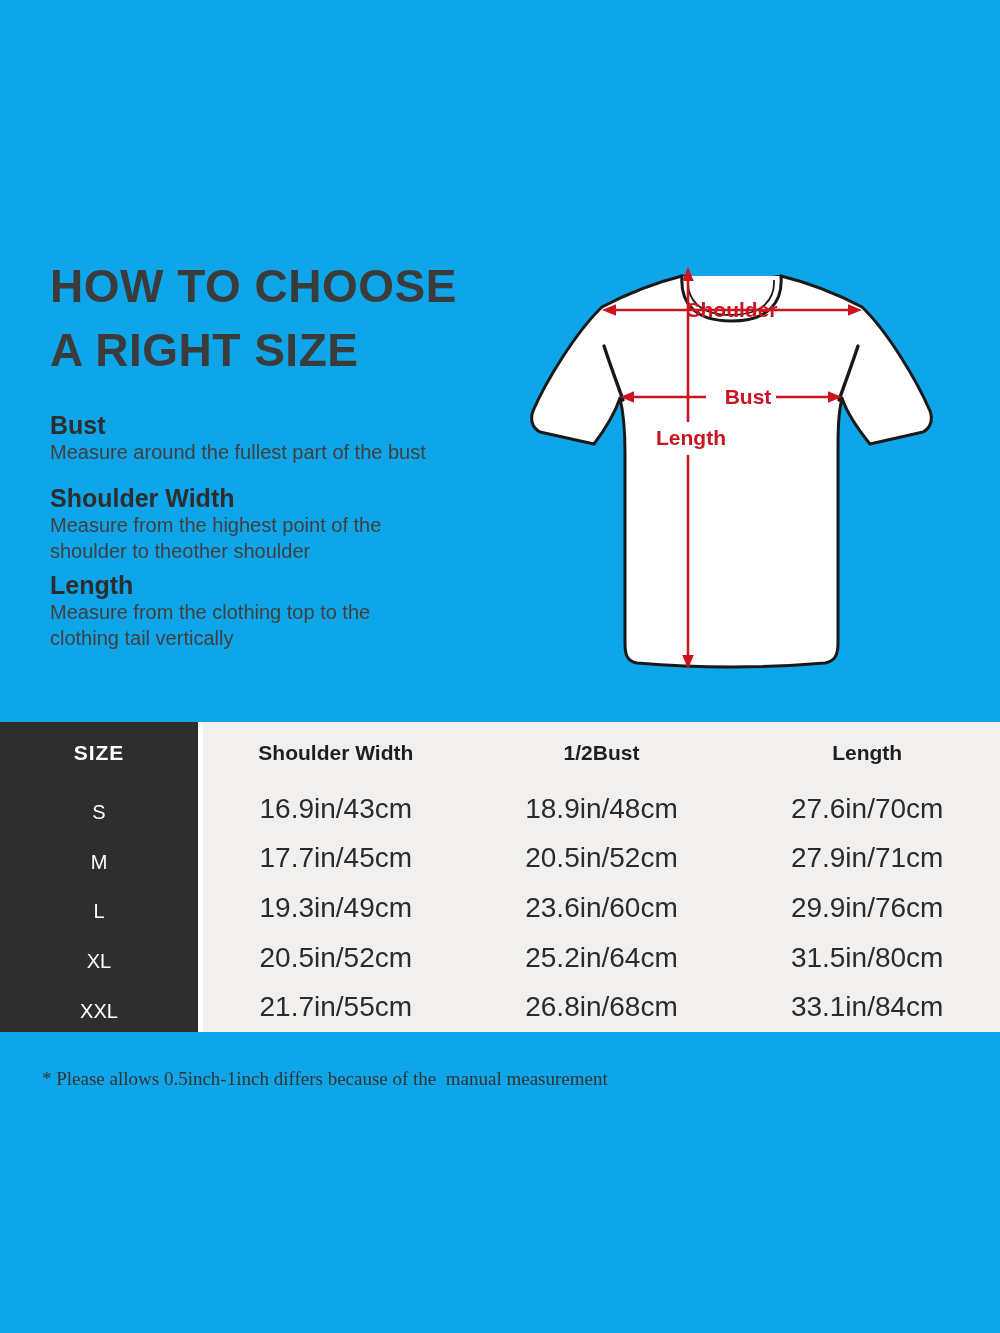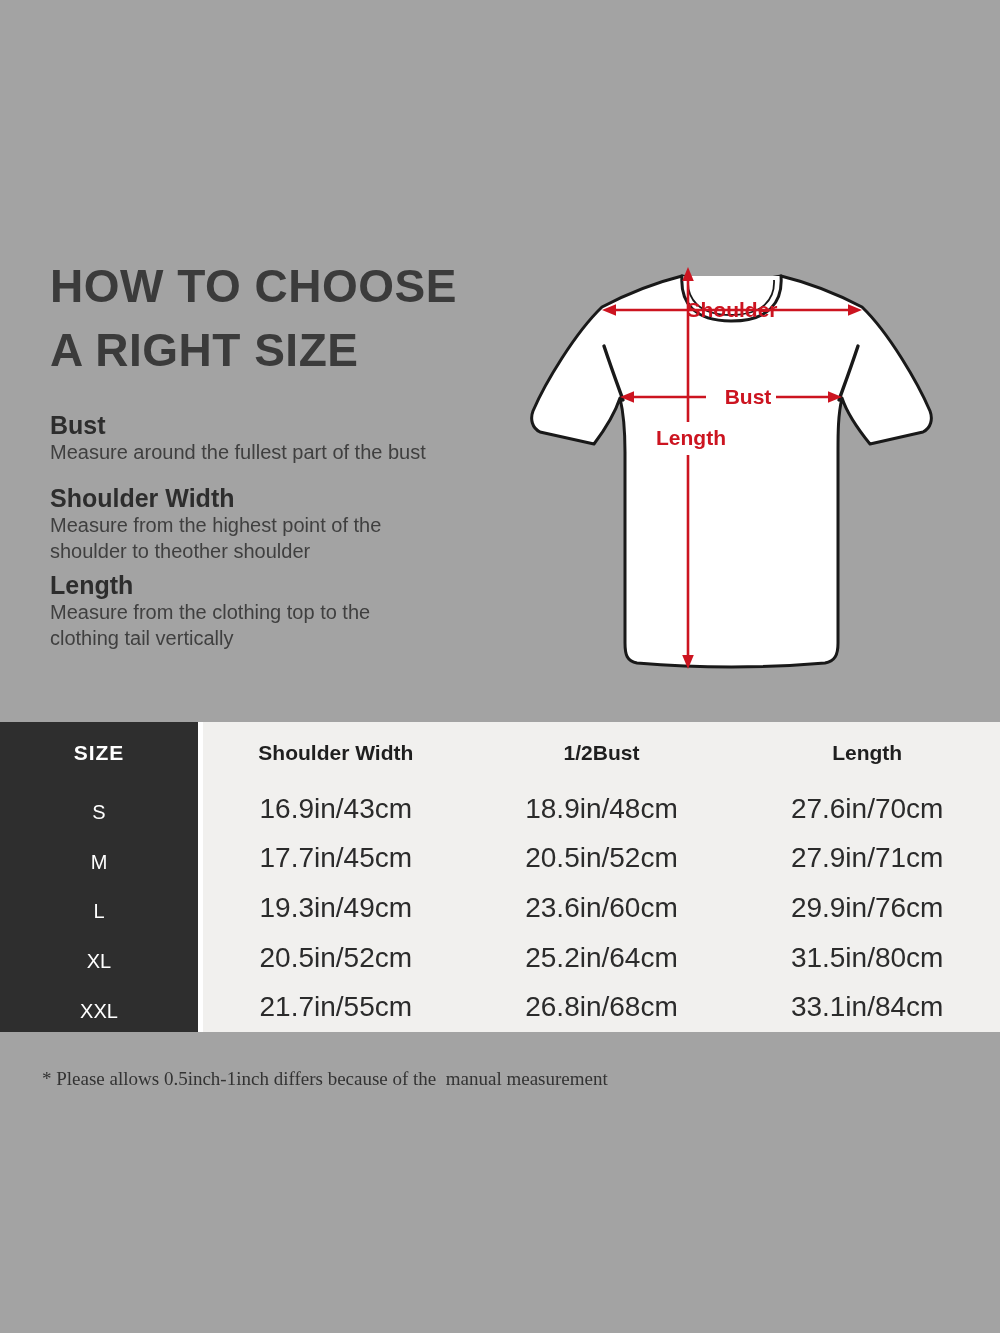--- a/index.html
+++ b/index.html
@@ -1,17 +1,17 @@
 <!DOCTYPE html>
 <html><head>
 <meta charset="utf-8">
 <style>
   html,body{margin:0;padding:0;background:#ffffff;}
   .page{
-    position:relative;width:1000px;height:1333px;background:#a3a3a3;overflow:hidden;
+    position:relative;width:1000px;height:1333px;background:#0ea5e9;overflow:hidden;
     font-family:"Liberation Sans", sans-serif;color:#3c3c3c;
   }
   
   .howto{
     position:absolute;left:50px;top:254px;
     font-size:46px;line-height:64px;font-weight:700;color:#3b3b3b;letter-spacing:.5px;
   }
   
   .def{position:absolute;left:50px;width:430px;}
   .def .term{font-size:25px;line-height:27px;font-weight:700;color:#2d2d2d;}

